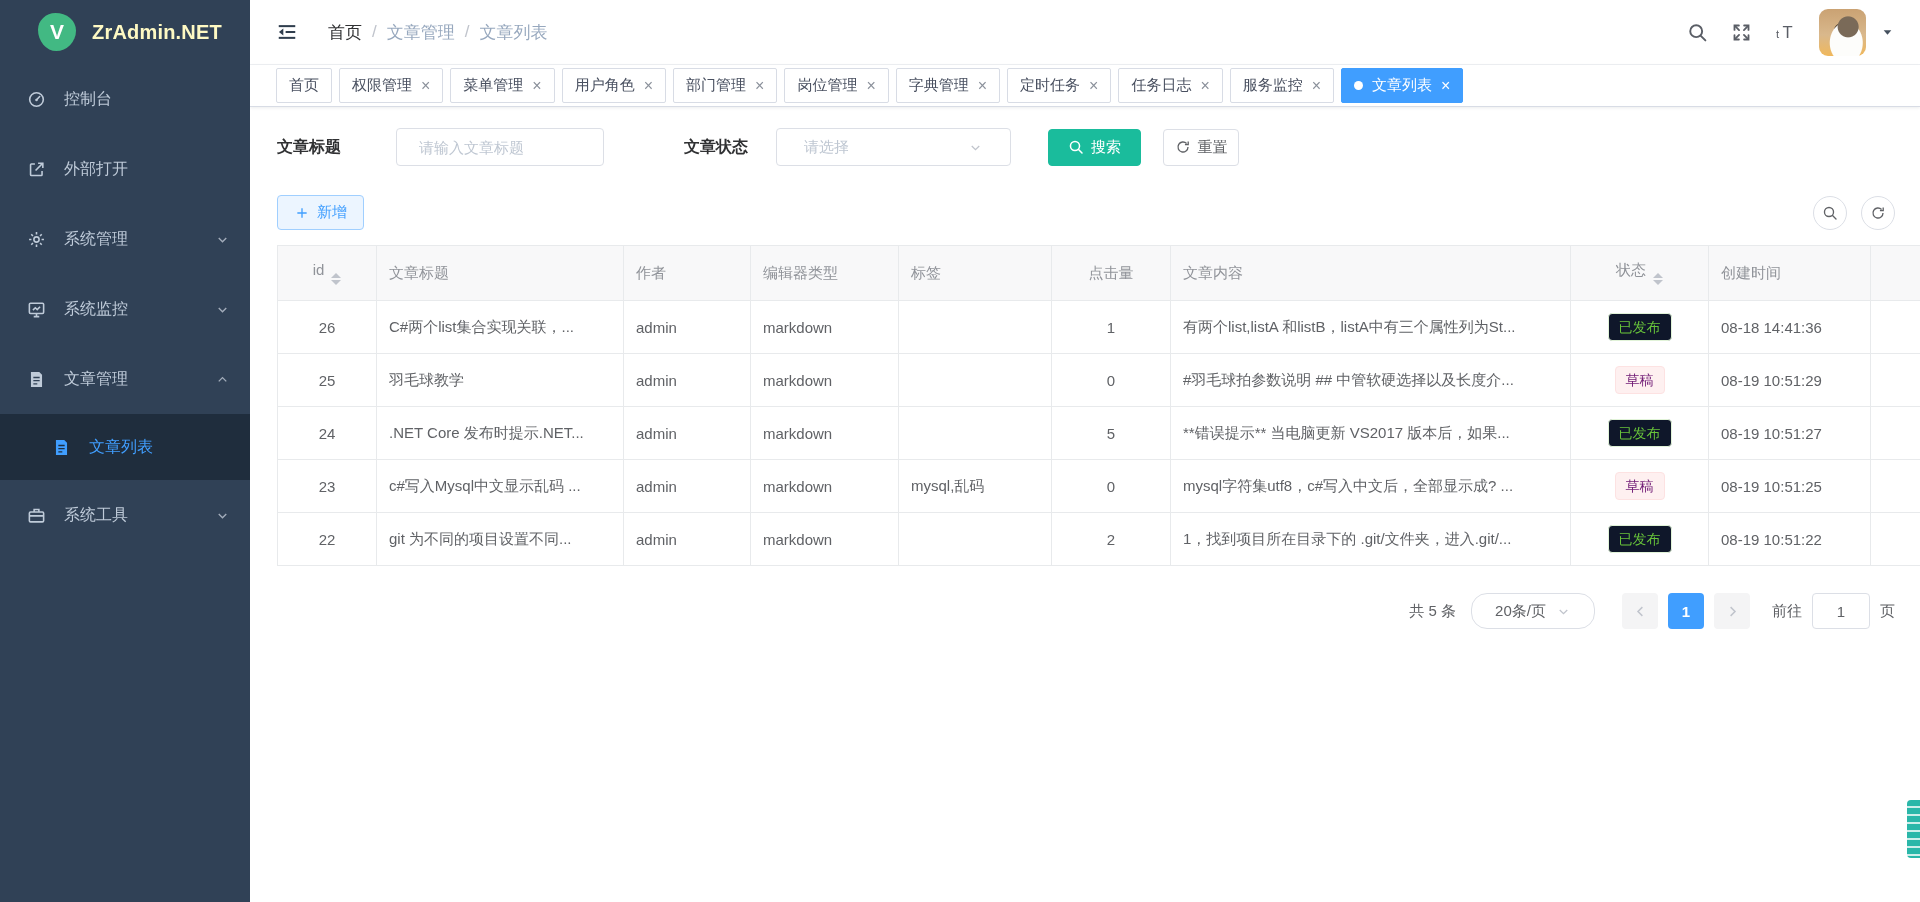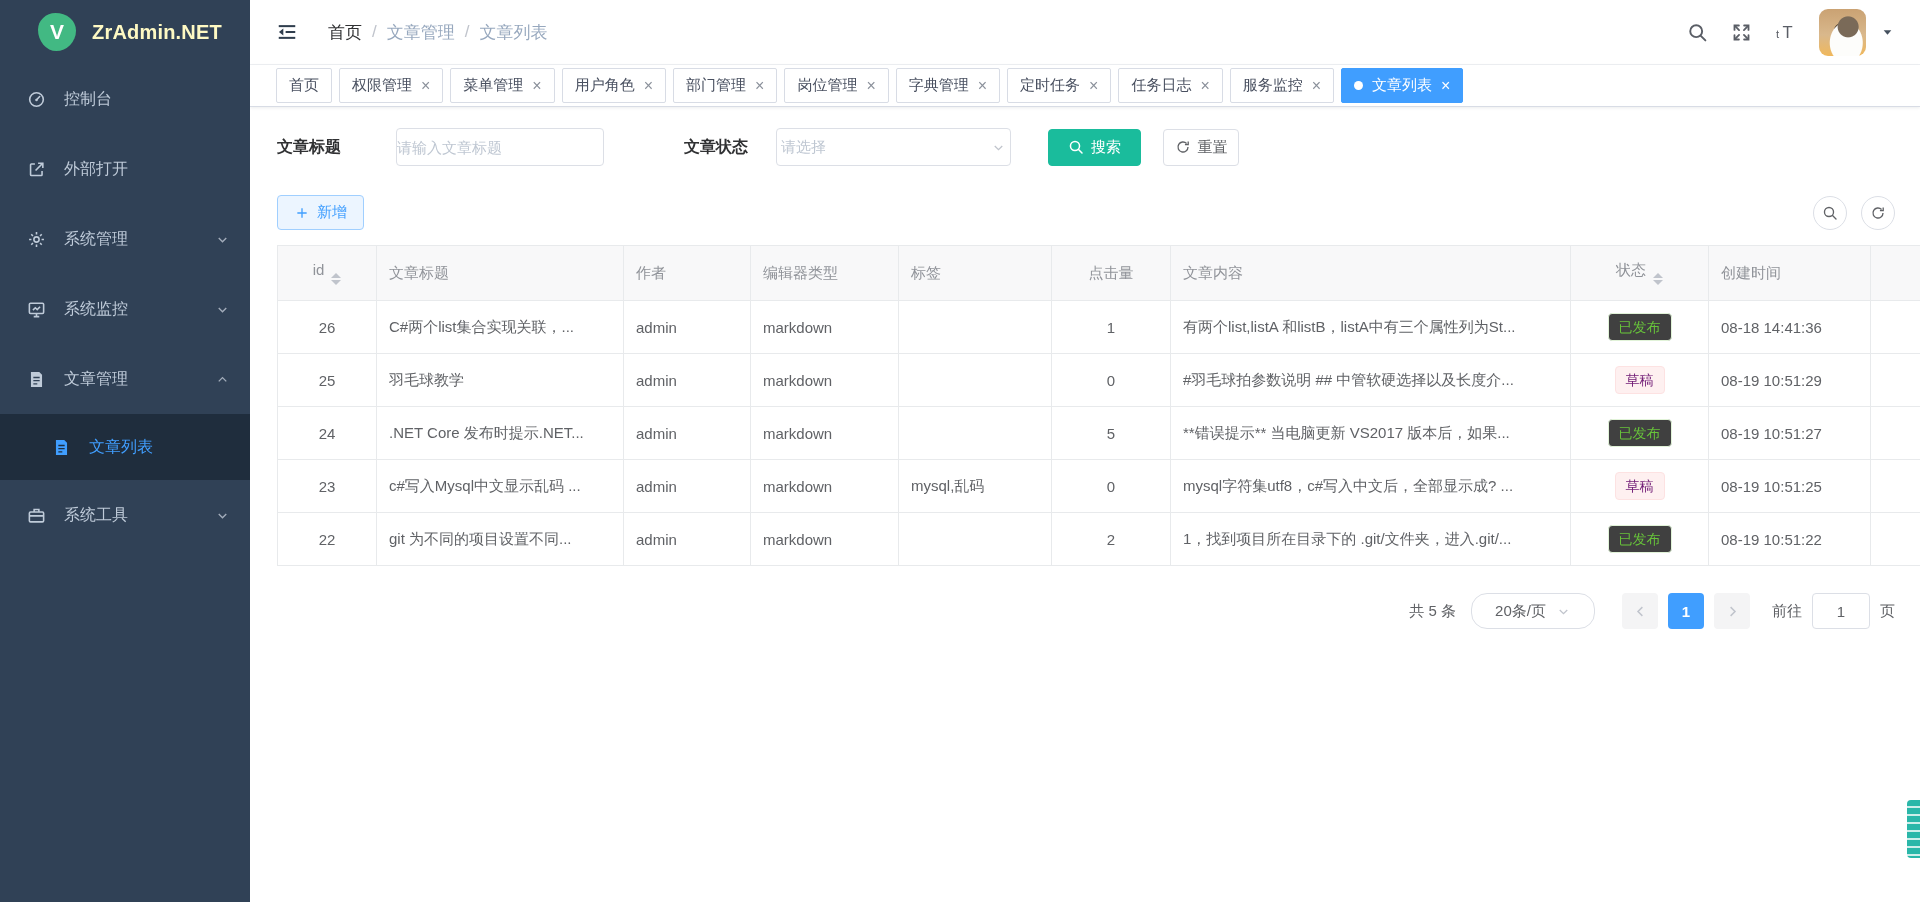--- a/index.html
+++ b/index.html
@@ -54,26 +54,26 @@
   .tag-tab.active{background:#409eff;border-color:#409eff;color:#fff;}
   .tag-tab.active .tab-close{color:#fff;}
   .tab-dot{width:9px;height:9px;border-radius:50%;background:#fff;margin-right:9px;}
 
   
   .content{padding:21px 25px 0 27px;}
   .filter-row{display:flex;align-items:center;}
   .filter-label{font-size:16px;font-weight:bold;color:#303133;}
   .lbl-title{margin-right:55px;}
   .lbl-status{margin-left:80px;margin-right:28px;}
-  .text-input{width:208px;height:38px;border:1px solid #dcdfe6;border-radius:4px;padding:0 0;
+  .text-input{width:208px;height:38px;border:1px solid #dcdfe6;border-radius:4px;padding:0 22px;
               font-size:15px;color:#606266;outline:none;box-sizing:border-box;
               font-family:"Liberation Sans","DejaVu Sans",sans-serif;}
   .text-input::placeholder{color:#bfc7d2;}
   .select-box{width:235px;height:38px;border:1px solid #dcdfe6;border-radius:4px;box-sizing:border-box;
-              display:flex;align-items:center;justify-content:space-between;padding:0 4px;cursor:pointer;}
+              display:flex;align-items:center;justify-content:space-between;padding:0 27px;cursor:pointer;}
   .select-box .ph{font-size:15px;color:#bfc7d2;}
   .sel-chev{width:15px;height:15px;color:#c0c4cc;}
   .sel-chev svg{width:100%;height:100%;}
   .btn{display:inline-flex;align-items:center;justify-content:center;height:37px;border-radius:4px;
        font-size:15px;cursor:pointer;border:1px solid transparent;box-sizing:border-box;
        font-family:"Liberation Sans","DejaVu Sans",sans-serif;}
   .btn .btn-icon{width:16px;height:16px;margin-right:7px;}
   .btn .btn-icon svg{width:100%;height:100%;}
   .btn-search{background:#1abc9c;border-color:#1abc9c;color:#fff;width:93px;margin-left:37px;}
   .btn-reset{background:#fff;border-color:#dcdfe6;color:#606266;width:76px;margin-left:22px;align-items:center;}
@@ -90,21 +90,21 @@
   table{width:100%;border-collapse:collapse;table-layout:fixed;}
   th,td{border:1px solid #e8eaec;padding:0 12px;font-size:15px;overflow:hidden;white-space:nowrap;text-overflow:ellipsis;}
   th{height:54px;background:#f8f8f9;color:#909399;font-weight:400;text-align:left;}
   td{height:52px;color:#606266;background:#fff;}
   .al-center{text-align:center;}
   .caret-wrap{display:inline-flex;flex-direction:column;margin-left:7px;vertical-align:-3px;cursor:pointer;}
   .caret{width:0;height:0;border:5px solid transparent;}
   .caret.up{border-bottom-color:#c0c4cc;border-top-width:0;margin-bottom:2px;}
   .caret.down{border-top-color:#c0c4cc;border-bottom-width:0;}
   .badge{display:inline-block;padding:4px 10px;font-size:14px;border-radius:4px;line-height:1.3;}
-  .badge.published{background:#404040;color:#67c23a;border:1px solid #e1f3d8;}
+  .badge.published{background:#0f172a;color:#67c23a;border:1px solid #e1f3d8;}
   .badge.draft{background:#fef0f0;color:#701a75;border:1px solid #fde2e2;}
 
   
   .pagination{margin-top:27px;display:flex;align-items:center;justify-content:flex-end;font-size:15px;color:#606266;}
   .pg-total{margin-right:15px;}
   .page-size-select{width:124px;height:36px;border:1px solid #dcdfe6;border-radius:16px;box-sizing:border-box;
                     display:flex;align-items:center;justify-content:center;gap:10px;cursor:pointer;margin-right:22px;}
   .pg-btn{min-width:36px;height:36px;border:none;border-radius:4px;background:#f4f4f5;color:#c0c4cc;
           display:flex;align-items:center;justify-content:center;cursor:pointer;margin:0 5px;}
   .pg-btn svg{width:15px;height:15px;}

